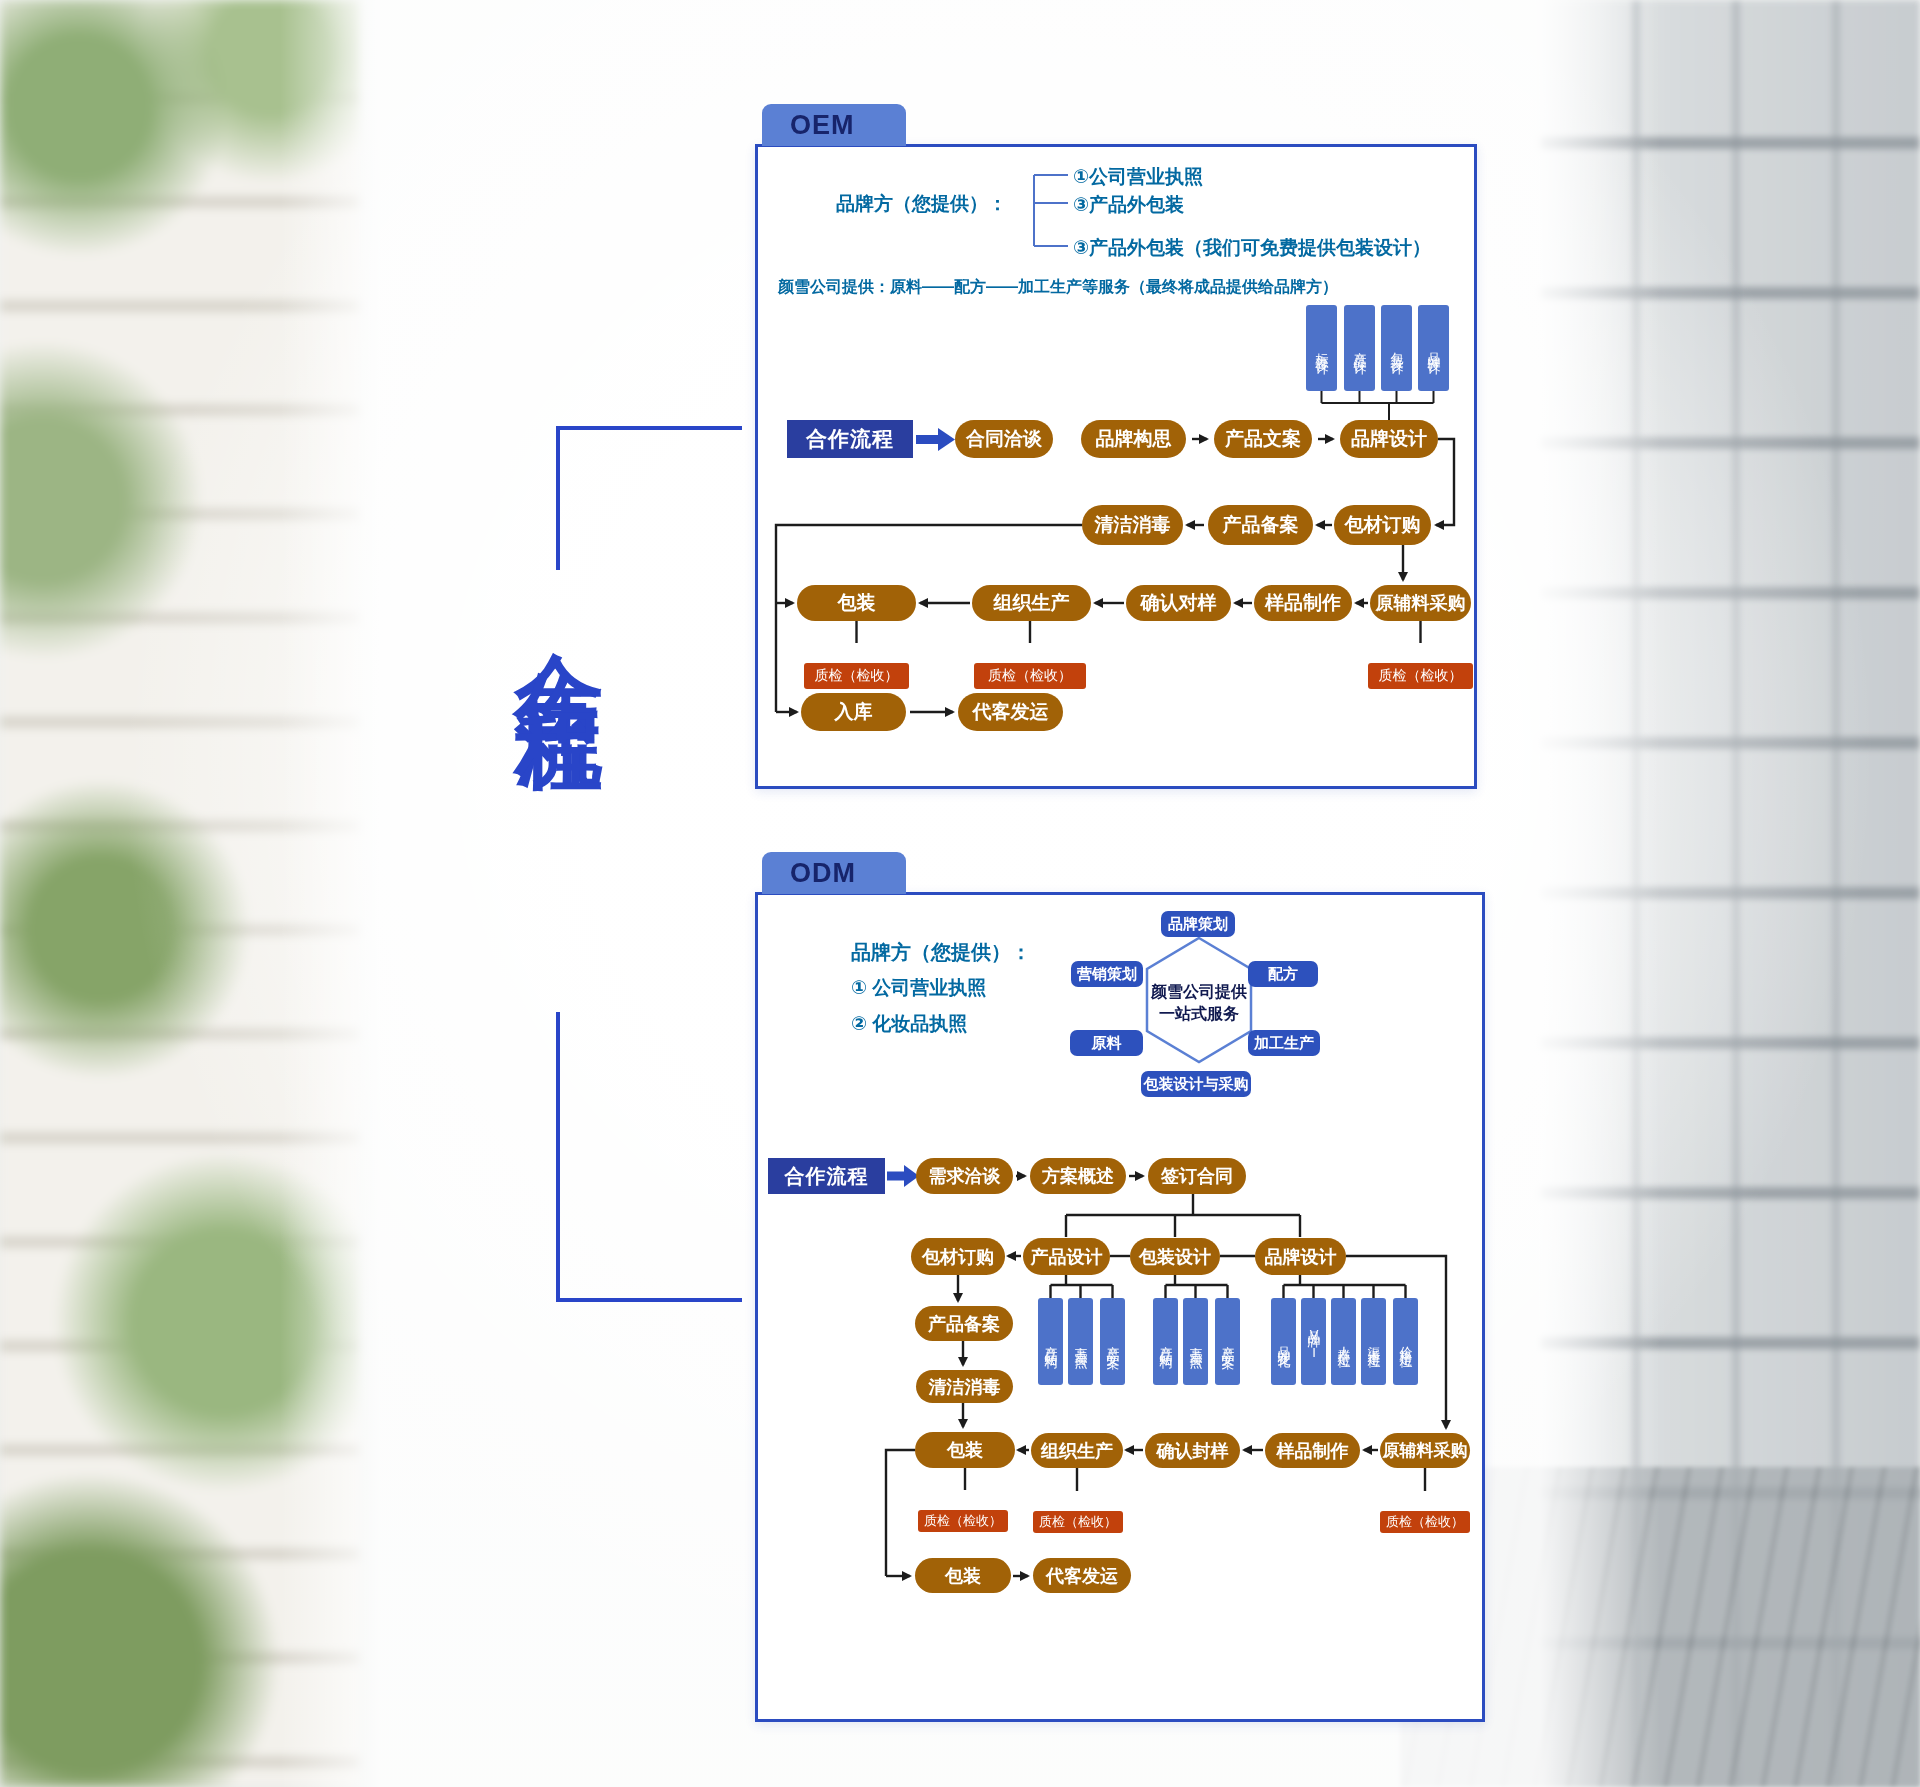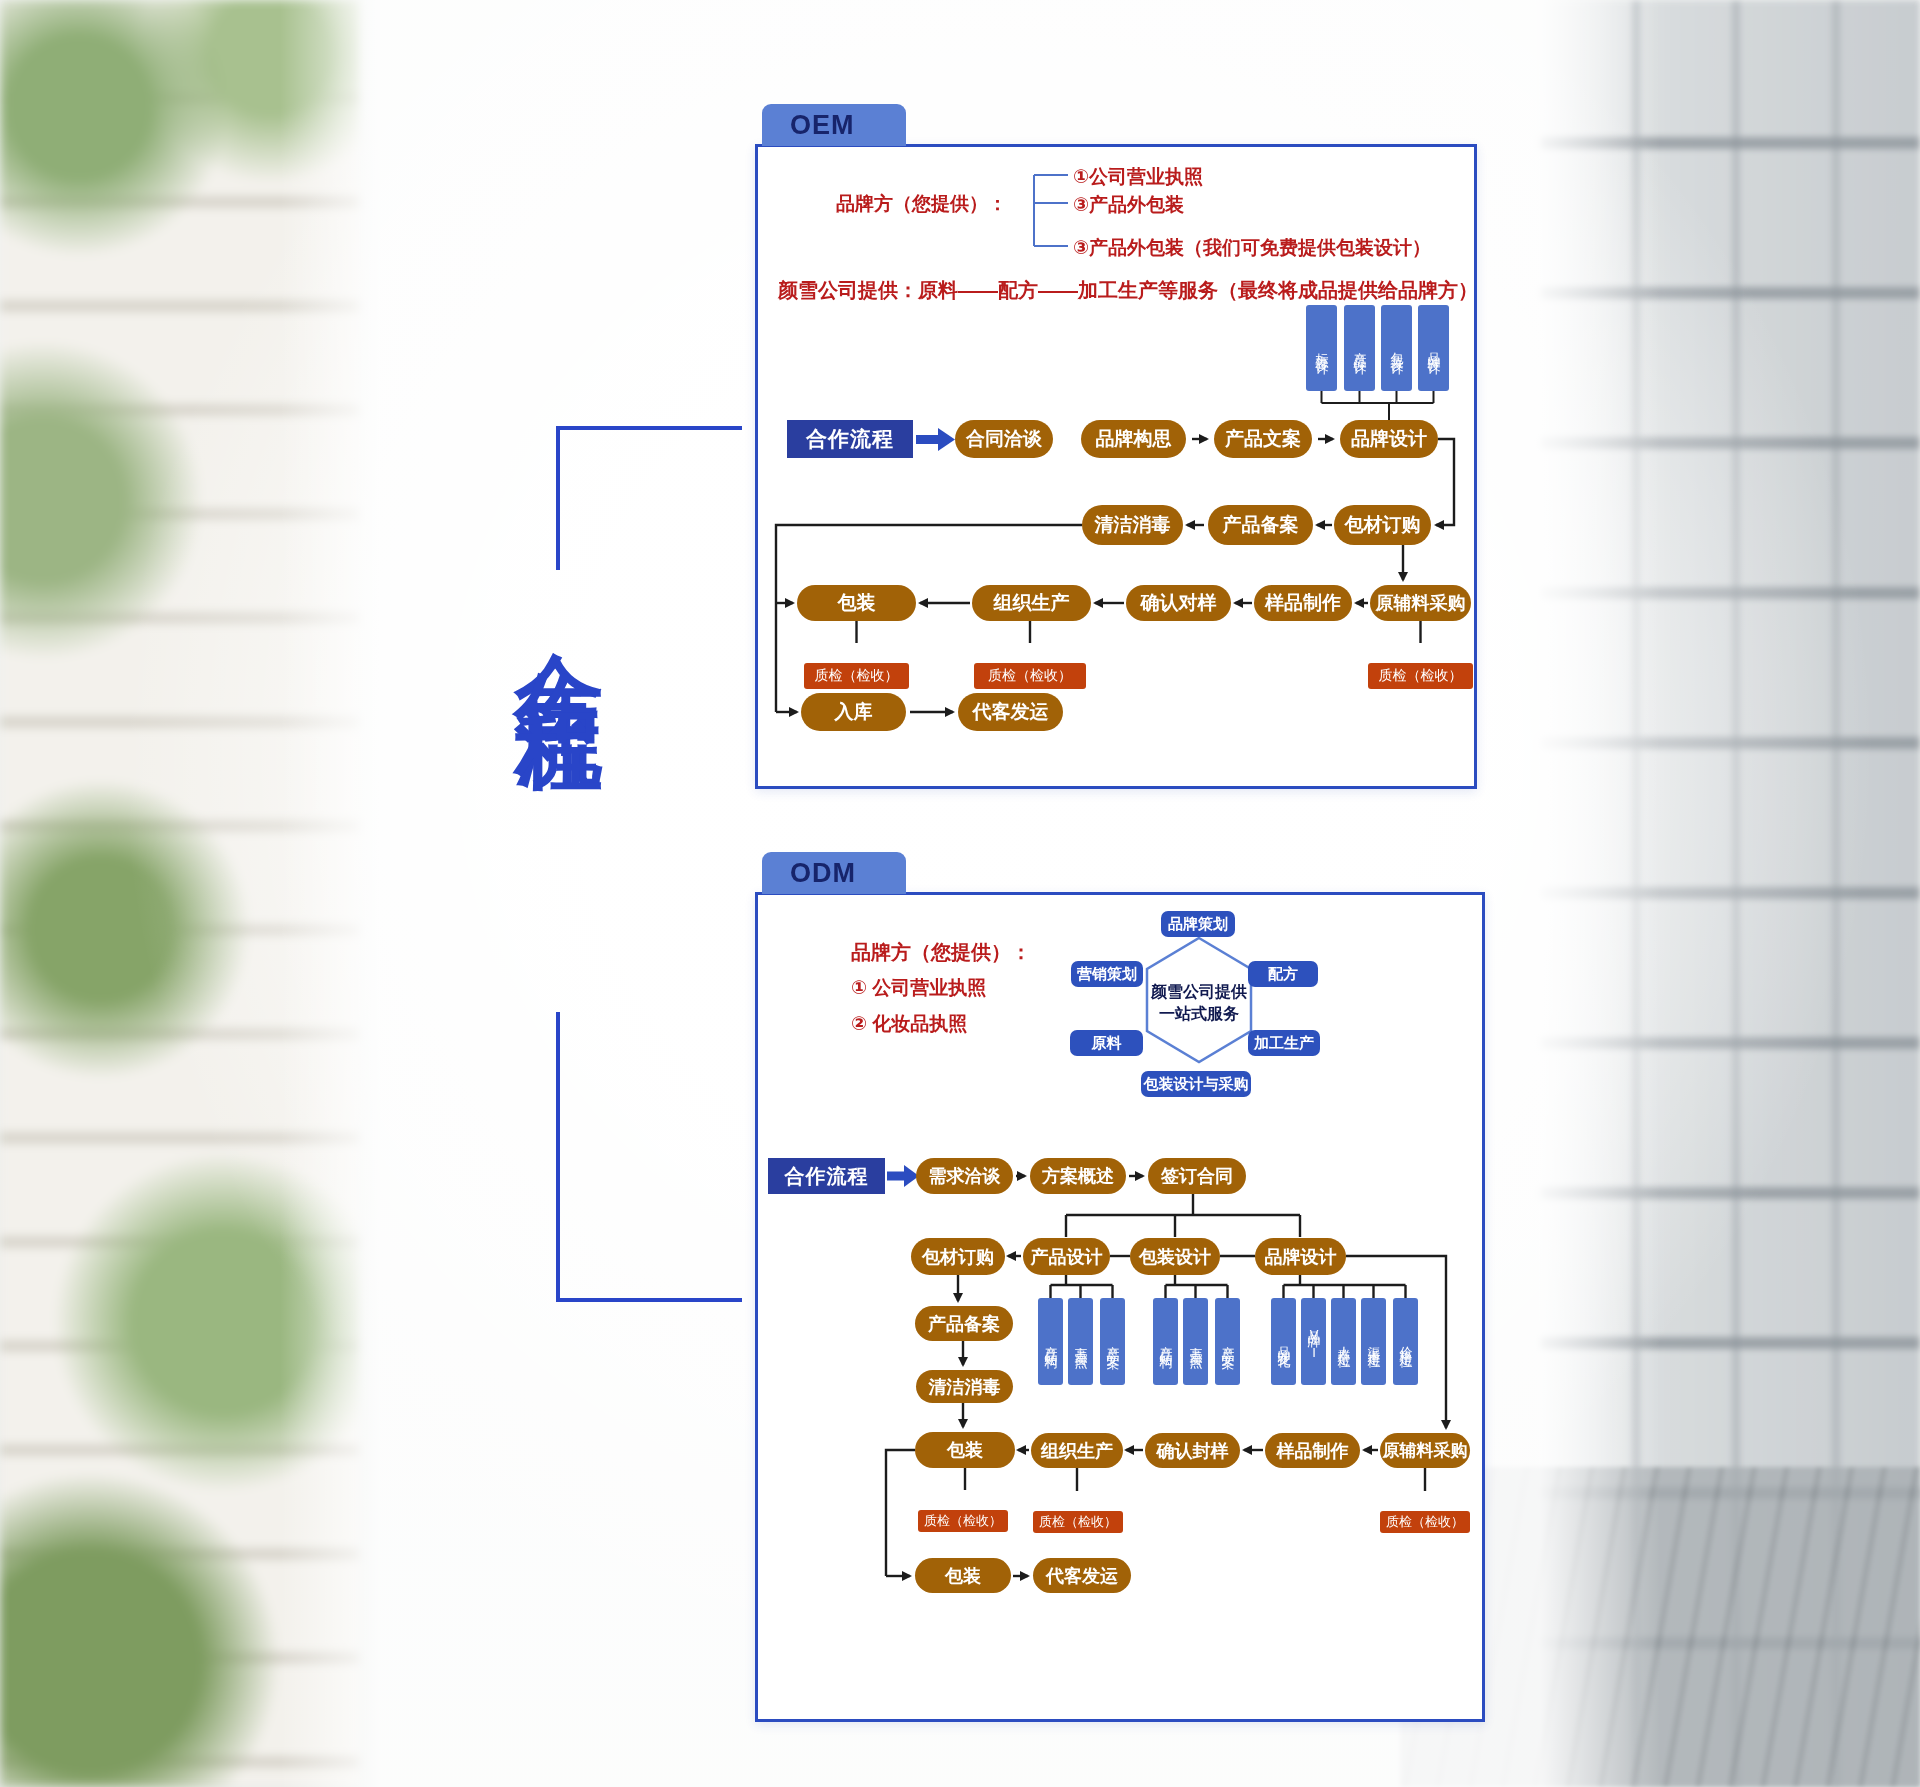--- a/index.html
+++ b/index.html
@@ -74,21 +74,21 @@
   }
   .vbox{
     position:absolute;background:#4d72c9;color:#fff;border-radius:3px;
     writing-mode:vertical-rl;text-orientation:upright;font-size:13px;letter-spacing:3px;
     display:flex;align-items:center;justify-content:center;z-index:2;
   }
   .hexpill{
     position:absolute;background:#2d51bd;border-radius:7px;color:#fff;font-weight:700;font-size:15px;
     display:flex;align-items:center;justify-content:center;white-space:nowrap;z-index:2;
   }
-  .blk{position:absolute;color:#b91c1c;font-weight:700;white-space:nowrap;z-index:2;}
+  .blk{position:absolute;color:#0369a1;font-weight:700;white-space:nowrap;z-index:2;}
   .conn{position:absolute;left:0;top:0;z-index:1;}
   .hex-text{
     position:absolute;color:#10194f;font-weight:800;font-size:16px;line-height:22px;
     text-align:center;z-index:2;
   }
 </style>
 </head>
 <body>
 
 <div class="bg-left"></div>
@@ -158,21 +158,21 @@
       <path d="M18 565 H39" marker-end="url(#oa)"></path>
 
       <path d="M152 565 H195" marker-end="url(#oa)"></path>
     </g>
   </svg>
 
   <div class="blk f19" style="left:78px;top:44px;">品牌方（您提供）：</div>
   <div class="blk f19" style="left:315px;top:17px;">①公司营业执照</div>
   <div class="blk f19" style="left:315px;top:45px;">③产品外包装</div>
   <div class="blk f19" style="left:315px;top:88px;">③产品外包装（我们可免费提供包装设计）</div>
-  <div class="blk" style="left:20px;top:130px;font-weight:600;font-size:20px;">
+  <div class="blk" style="left:20px;top:130px;font-weight:600;font-size:16px;">
     <span>颜雪公司提供：原料——配方——加工生产等服务</span><span style="font-weight:900;">（最终将成品提供给品牌方）</span>
   </div>
 
   <div class="vbox" style="left:548px;top:158px;width:31px;height:86px;">标志设计</div>
   <div class="vbox" style="left:586px;top:158px;width:31px;height:86px;">产品设计</div>
   <div class="vbox" style="left:623px;top:158px;width:31px;height:86px;">包装设计</div>
   <div class="vbox" style="left:660px;top:158px;width:31px;height:86px;">品牌设计</div>
 
   <div class="dark-box" style="left:29px;top:273px;width:126px;height:38px;">合作流程</div>
   <div class="pill f19" style="left:197px;top:273px;width:98px;height:38px;">合同洽谈</div>

